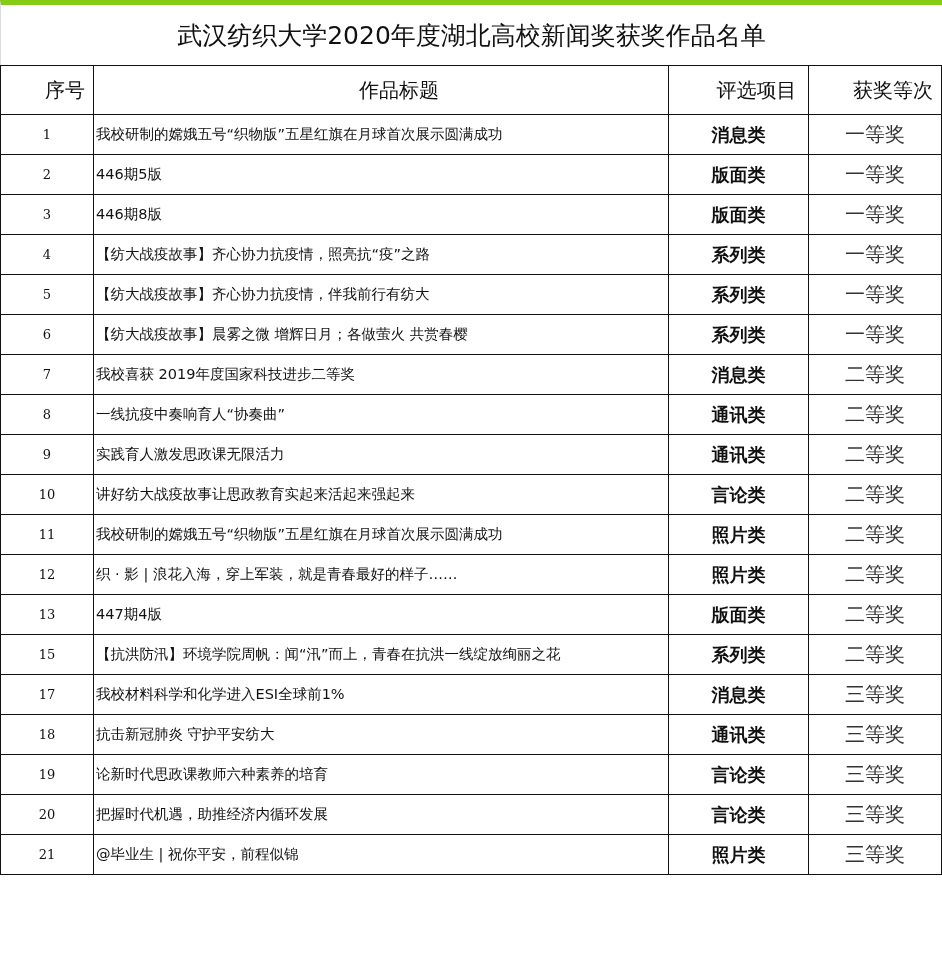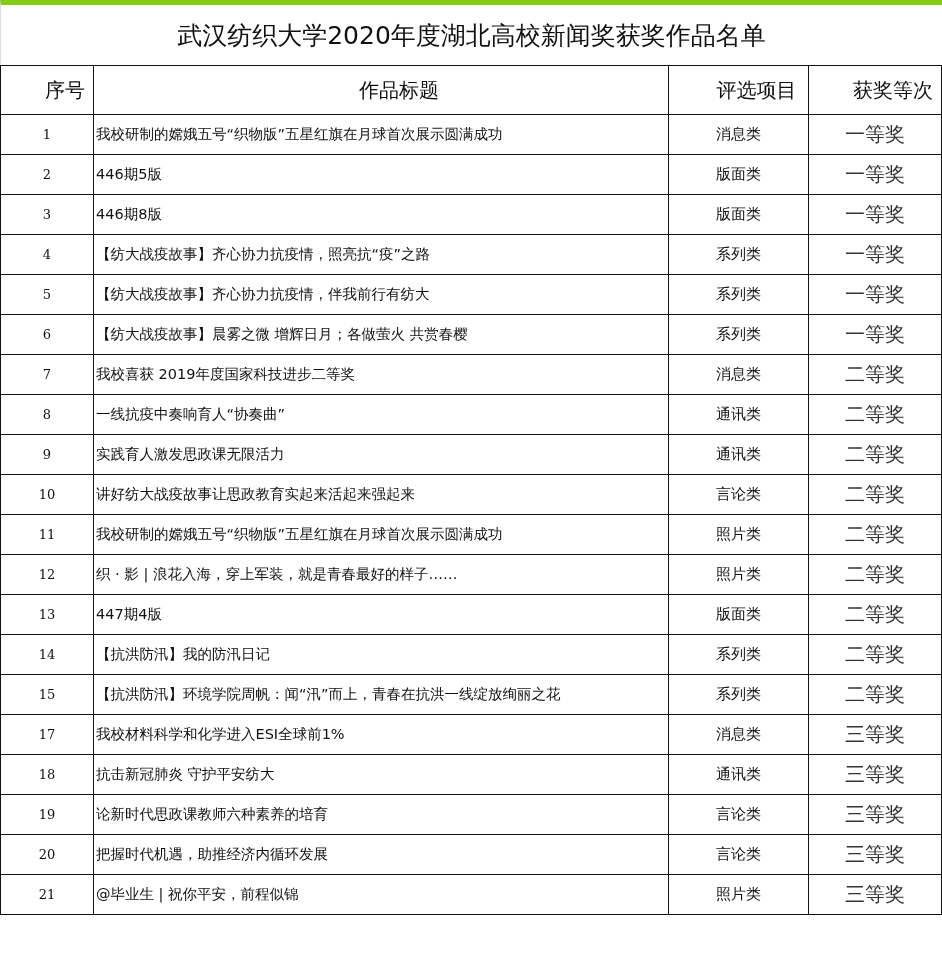--- a/index.html
+++ b/index.html
@@ -15,21 +15,21 @@
     }
     td, th {
       border: 1.5px solid #111; padding: 0; box-sizing: border-box;
     }
     th {
       height: 49px; font-weight: normal; font-size: 20px; text-align: center; color: #111; padding-left: 36px;
     }
     td { height: 40px; font-size: 14px; }
     td.num { text-align: center; font-family: "DejaVu Serif", serif; font-size: 13px; }
     td.ttl { text-align: left; padding-left: 2px; line-height: 19px; font-size: 14.5px; }
-    td.cat { text-align: center; font-weight: normal; font-size: 15px; }
+    td.cat { text-align: center; font-weight: bold; font-size: 18px; }
     td.prize { text-align: center; color: #333; font-size: 20px; }
     tr.tall td { height: 47px; }
   </style>
 </head>
 <body>
 
 <div class="title">武汉纺织大学2020年度湖北高校新闻奖获奖作品名单</div>
 
 <table>
   <colgroup>
@@ -119,26 +119,20 @@
       <td class="cat">照片类</td>
       <td class="prize">二等奖</td>
     </tr>
     <tr>
       <td class="num">13</td>
       <td class="ttl">447期4版</td>
       <td class="cat">版面类</td>
       <td class="prize">二等奖</td>
     </tr>
     <tr>
-      <td class="num">14</td>
-      <td class="ttl">【抗洪防汛】我的防汛日记</td>
-      <td class="cat">系列类</td>
-      <td class="prize">二等奖</td>
-    </tr>
-    <tr>
       <td class="num">15</td>
       <td class="ttl">【抗洪防汛】环境学院周帆：闻“汛”而上，青春在抗洪一线绽放绚丽之花</td>
       <td class="cat">系列类</td>
       <td class="prize">二等奖</td>
     </tr>
     <tr>
       <td class="num">17</td>
       <td class="ttl">我校材料科学和化学进入ESI全球前1%</td>
       <td class="cat">消息类</td>
       <td class="prize">三等奖</td>

